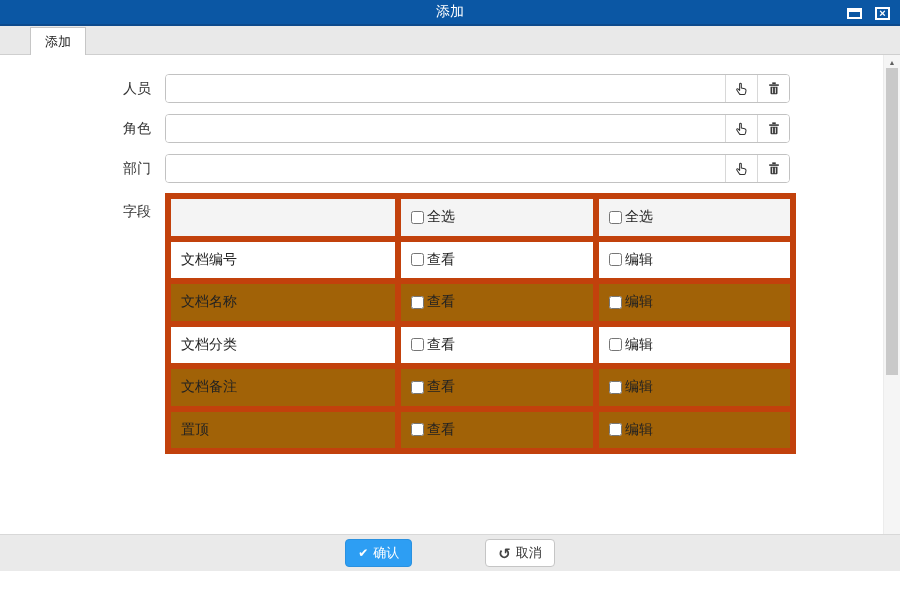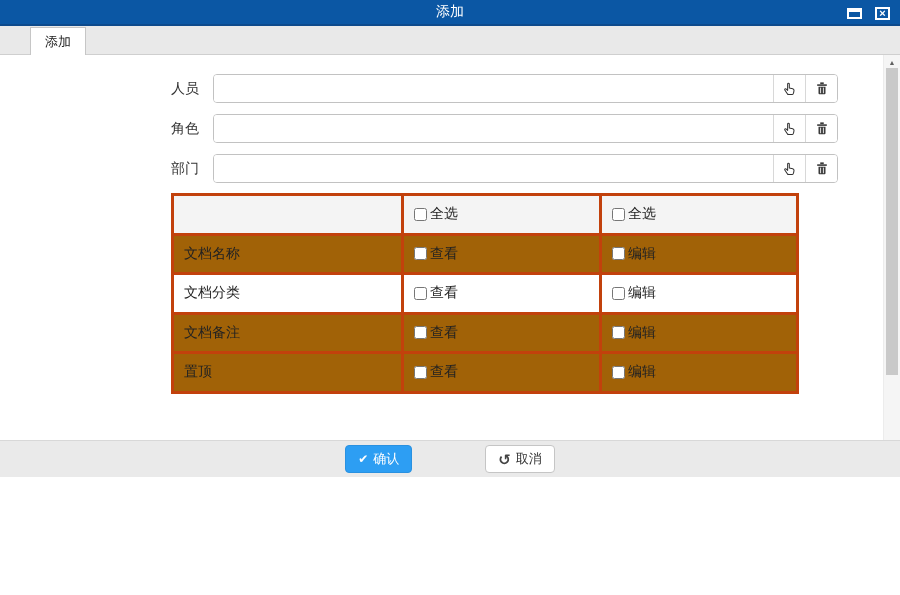--- a/index.html
+++ b/index.html
@@ -70,24 +70,23 @@
     display: flex;
     align-items: center;
     font-size: 13px;
     color: #222;
     cursor: pointer;
   }
 
   
   .dlg-body {
     position: relative;
-    height: 385px;
+    height: 479px;
     background: #fff;
     overflow: hidden;
-    margin-left: 48px;
   }
   .content { position: absolute; left: 0; top: 0; width: 883px; }
 
   .form-row {
     display: flex;
     align-items: center;
     margin-left: 123px;
     margin-top: 11px;
     height: 29px;
     width: 667px;
@@ -137,21 +136,21 @@
     font-size: 14px;
     color: #333;
     padding-top: 10px;
   }
   table.perm {
     border-collapse: collapse;
     table-layout: fixed;
     width: 625px;
   }
   table.perm td {
-    border: 3px solid #c2410c;
+    border: 6px solid #c2410c;
     padding: 9px 10px;
     height: 19px;
     font-size: 14px;
     color: #222;
     vertical-align: top;
     background: #fff;
   }
   table.perm tr.head td { background: #f4f4f4; }
   table.perm tr.alt td { background: #a16207; }
   .cb {
@@ -310,20 +309,21 @@
           <path d="M4 6h8v7.5c0 .6-.4 1-1 1H5c-.6 0-1-.4-1-1z" fill="#3a3a3a"></path>
           <line x1="6.4" y1="7" x2="6.4" y2="13.4" stroke="#fff" stroke-width="1"></line>
           <line x1="9.6" y1="7" x2="9.6" y2="13.4" stroke="#fff" stroke-width="1"></line>
         </svg>
       </span>
     </div>
   </div>
         </div>
 
       <div class="table-section">
+        <div class="section-label">字段</div>
         <table class="perm">
           <colgroup>
             <col style="width:230px">
               <col style="width:198px">
               <col style="width:197px">
           </colgroup>
           <thead>
             <tr class="head">
               <td></td>
               <td>
@@ -334,20 +334,37 @@
               </td>
               <td>
                 <label class="cb">
                   <input type="checkbox" style="">
                   <span class="cb-label">全选</span>
                 </label>
               </td>
             </tr>
           </thead>
           <tbody id="perm-rows">
+              <tr>
+    <td class="name-cell">
+      <span>文档编号</span>
+    </td>
+    <td>
+      <label class="cb">
+        <input type="checkbox" class="view-cb" style="">
+        <span class="cb-label view-label">查看</span>
+      </label>
+    </td>
+    <td>
+      <label class="cb">
+        <input type="checkbox" class="edit-cb" style="">
+        <span class="cb-label edit-label">编辑</span>
+      </label>
+    </td>
+  </tr>
               <tr class="alt">
     <td class="name-cell">
       <span>文档名称</span>
     </td>
     <td>
       <label class="cb">
         <input type="checkbox" class="view-cb" style="">
         <span class="cb-label view-label">查看</span>
       </label>
     </td>

